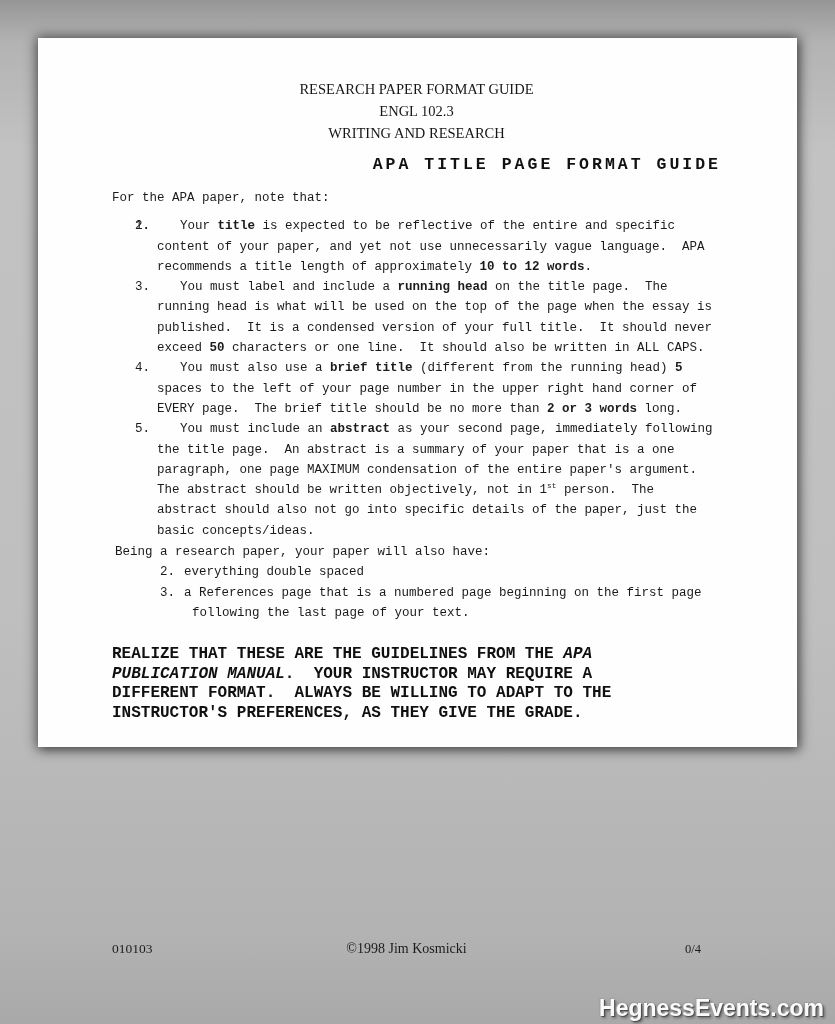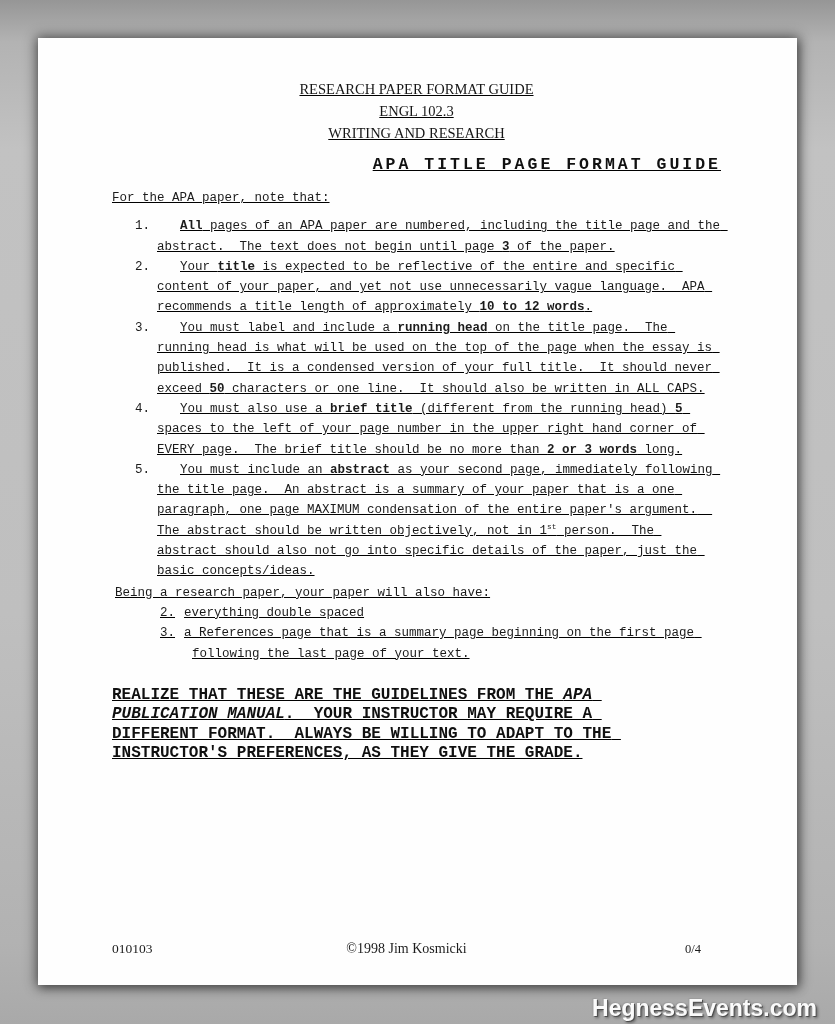--- a/index.html
+++ b/index.html
@@ -2,24 +2,23 @@
 <html><head>
 <meta charset="utf-8">
 <style>
   html, body { margin: 0; padding: 0; }
   body {
     width: 835px; height: 1024px; position: relative; overflow: hidden;
     background: linear-gradient(180deg, #969696 0px, #b3b3b3 42px, #c2c2c2 150px, #bfbfbf 60%, #b2b2b2 92%, #a9a9a9 100%);
     font-family: "Liberation Mono", "DejaVu Sans Mono", monospace;
   }
   .sheet {
-    position: absolute; left: 38px; top: 38px; width: 759px; height: 947px;
+    position: absolute; left: 38px; top: 38px; width: 759px; height: 709px;
     background: #fefefe;
     box-shadow: 0 0 12px 2px rgba(0,0,0,0.45), 2px 3px 9px rgba(0,0,0,0.35);
-    text-decoration: underline;
   }
   .content { padding: 40px 76px 0 74px; color: #1b1b1b; }
 
   .hdr { text-align: center; font-family: "Liberation Serif", "DejaVu Serif", serif;
          font-size: 14.5px; line-height: 22px; color: #161616; }
   .doc-title {
     text-align: right; font-weight: bold; font-size: 16.5px; letter-spacing: 3px;
     line-height: 22px; margin-top: 10px; color: #111;
   }
 
@@ -46,53 +45,53 @@
   .footer {
     position: absolute; top: 903px; left: 74px; right: 76px;
     display: flex; align-items: baseline;
     font-family: "Liberation Serif", "DejaVu Serif", serif; color: #1c1c1c;
   }
   .footer .f-left  { font-size: 13.5px; flex: 1; text-align: left; }
   .footer .f-center{ font-size: 14px; flex: 1; text-align: center; }
   .footer .f-right { font-size: 12.5px; flex: 1; text-align: right; padding-right: 20px; }
 
   .watermark {
-    position: absolute; right: 18px; bottom: 2px;
+    position: absolute; right: 11px; bottom: 2px;
     font-family: "Liberation Sans", "DejaVu Sans", sans-serif;
     font-weight: bold; font-size: 23px; color: #fafafa; letter-spacing: 0px;
     text-shadow: 1px 1px 0 #4e4e4e, -1px -1px 1px #9d9d9d, 2px 2px 3px rgba(0,0,0,0.45);
   }
 </style>
 </head>
 <body>
 
 <div class="sheet">
   <div class="content">
 
     <div class="hdr">RESEARCH PAPER FORMAT GUIDE</div>
     <div class="hdr">ENGL 102.3</div>
     <div class="hdr">WRITING AND RESEARCH</div>
     <div class="doc-title">APA TITLE PAGE FORMAT GUIDE</div>
 
     <div class="body-text">
       <div class="intro"><span class="txt">For the APA paper, note that:</span></div>
 
       <div class="list1">
-        <div class="item"><span class="num">1.</span><span class="txt"><span class="b">All</span><span> pages of an APA paper are numbered, including the title page and the abstract.  The text does not begin until page </span><span class="b">3</span><span> of the paper.</span></span></div>
+        <div class="item"><span class="num">1.</span></div>
         <div class="item"><span class="num">2.</span><span class="txt"><span>Your </span><span class="b">title</span><span> is expected to be reflective of the entire and specific content of your paper, and yet not use unnecessarily vague language.  APA recommends a title length of approximately </span><span class="b">10 to 12 words</span><span>.</span></span></div>
         <div class="item"><span class="num">3.</span><span class="txt"><span>You must label and include a </span><span class="b">running head</span><span> on the title page.  The running head is what will be used on the top of the page when the essay is published.  It is a condensed version of your full title.  It should never exceed </span><span class="b">50</span><span> characters or one line.  It should also be written in ALL CAPS.</span></span></div>
         <div class="item"><span class="num">4.</span><span class="txt"><span>You must also use a </span><span class="b">brief title</span><span> (different from the running head) </span><span class="b">5</span><span> spaces to the left of your page number in the upper right hand corner of EVERY page.  The brief title should be no more than </span><span class="b">2 or 3 words</span><span> long.</span></span></div>
         <div class="item"><span class="num">5.</span><span class="txt"><span>You must include an </span><span class="b">abstract</span><span> as your second page, immediately following the title page.  An abstract is a summary of your paper that is a one paragraph, one page MAXIMUM condensation of the entire paper's argument.  The abstract should be written objectively, not in 1</span><sup>st</sup><span> person.  The abstract should also not go into specific details of the paper, just the basic concepts/ideas.</span></span></div>
       </div>
 
       <div class="intro2"><span class="txt">Being a research paper, your paper will also have:</span></div>
 
       <div class="list2">
         <div class="item2"><span class="num2">2.</span><span class="txt"><span>everything double spaced</span></span></div>
-        <div class="item2"><span class="num2">3.</span><span class="txt"><span>a References page that is a summary page beginning on the first page following the last page of your text.</span></span></div>
+        <div class="item2"><span class="num2">3.</span><span class="txt"><span>a References page that is a numbered page beginning on the first page following the last page of your text.</span></span></div>
       </div>
 
       <div class="notice"><span class="txt"><span class="b">REALIZE THAT THESE ARE THE GUIDELINES FROM THE </span><span class="b i">APA PUBLICATION MANUAL</span><span class="b">.  YOUR INSTRUCTOR MAY REQUIRE A DIFFERENT FORMAT.  ALWAYS BE WILLING TO ADAPT TO THE INSTRUCTOR'S PREFERENCES, AS THEY GIVE THE GRADE.</span></span></div>
     </div>
   </div>
 
   <div class="footer">
     <span class="f-left">010103</span>
     <span class="f-center">©1998 Jim Kosmicki</span>
     <span class="f-right">0/4</span>

